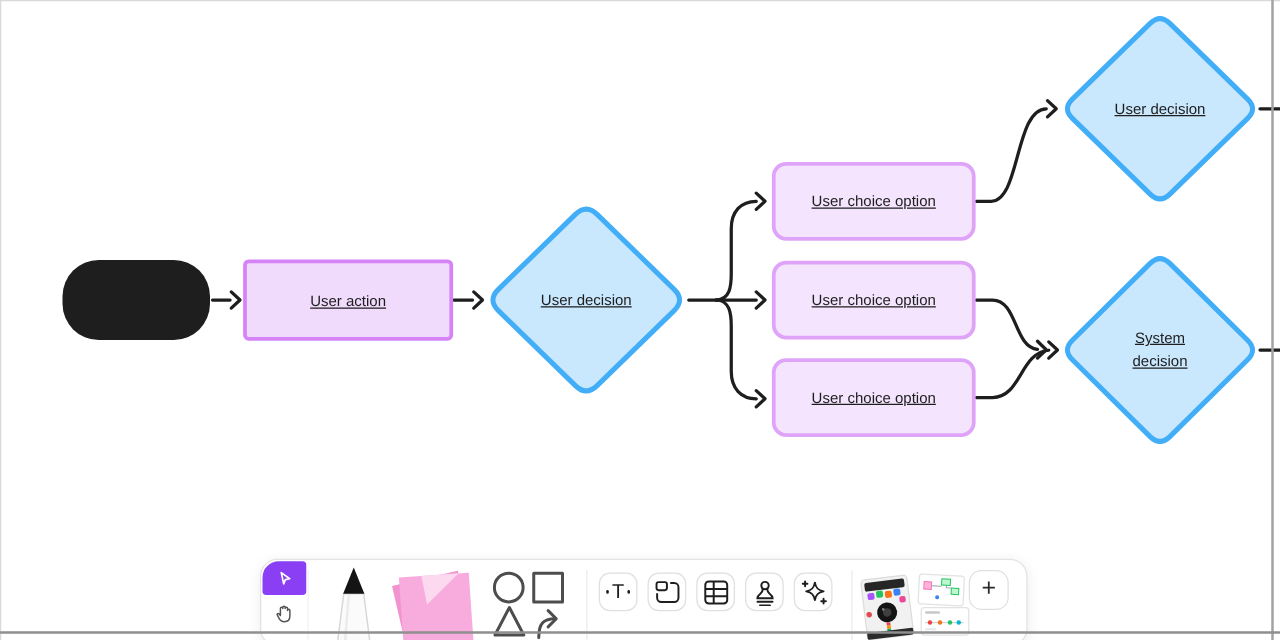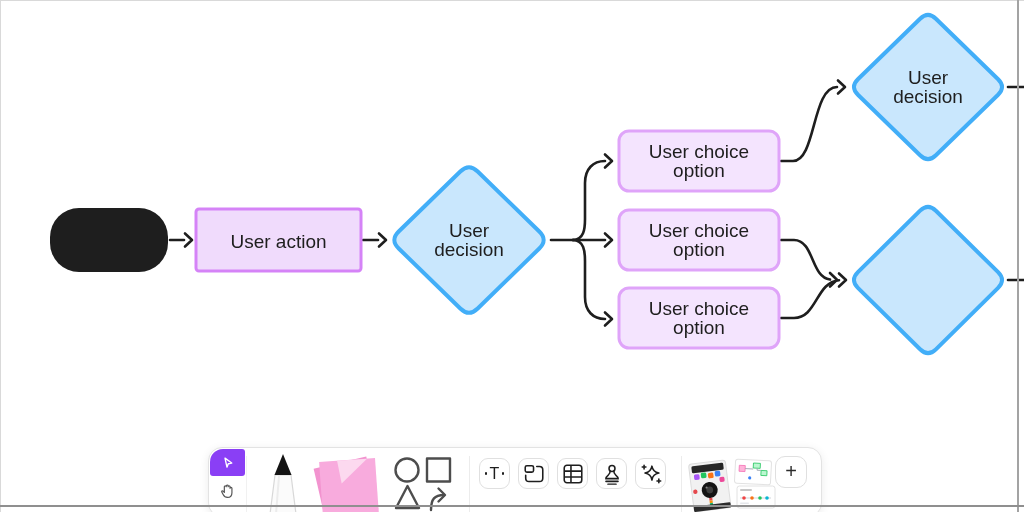--- a/index.html
+++ b/index.html
@@ -9,21 +9,21 @@
 
   
   .frame-top    { position:absolute; left:0; top:0; width:1024px; height:1px; background:#d9d9d9; }
   .frame-left   { position:absolute; left:0; top:0; width:1px; height:512px; background:#d9d9d9; }
   .frame-right  { position:absolute; left:1017px; top:0; width:2px; height:512px; background:#a3a3a3; }
   .frame-bottom { position:absolute; left:0; top:505px; width:1024px; height:2px; background:#8f8f8f; }
 
   .flow-svg { position:absolute; left:0; top:0; }
 
   .node-label { position:absolute; display:flex; align-items:center; justify-content:center;
-                text-align:center; font-size:19px; line-height:19px; color:#1e1e1e; }
+                text-align:center; font-size:12px; line-height:19px; color:#1e1e1e;text-decoration:underline; }
   .node-label.light { color:#ffffff; }
 
   
   .toolbar { position:absolute; left:208px; top:447px; width:614px; height:70px;
              background:#fff; border:1px solid #e3e3e3; border-radius:14px;
              box-shadow:0 2px 10px rgba(0,0,0,0.08); }
   .tb-abs { position:absolute; }
   .select-active { left:1px; top:1px; width:35px; height:27px; background:#8A3FF5;
                    border-radius:13px 3px 3px 3px; display:flex; align-items:center; justify-content:center; }
   .hand-cell { left:1px; top:28px; width:35px; height:30px; display:flex; align-items:center; justify-content:center; }
@@ -78,20 +78,21 @@
     <path d="M857.9,79.3 L920.1,18.7 Q928,11 935.9,18.7 L998.1,79.3 Q1006,87 998.1,94.7 L935.9,155.3 Q928,163 920.1,155.3 L857.9,94.7 Q850,87 857.9,79.3 Z" fill="#C9E7FD" stroke="#42AEF8" stroke-width="4" stroke-linejoin="round"></path>
     <path d="M857.9,272.2 L920.1,210.7 Q928,203 935.9,210.7 L998.1,272.2 Q1006,280 998.1,287.8 L935.9,349.3 Q928,357 920.1,349.3 L857.9,287.8 Q850,280 857.9,272.2 Z" fill="#C9E7FD" stroke="#42AEF8" stroke-width="4" stroke-linejoin="round"></path>
   </svg>
 
   <div class="node-label" style="left:198px; top:209px; width:161px; height:64px;">User action</div>
   <div class="node-label" style="left:429px; top:214px; width:80px; height:52px;">User decision</div>
   <div class="node-label" style="left:621px; top:131px; width:156px; height:60px;">User choice option</div>
   <div class="node-label" style="left:621px; top:210px; width:156px; height:60px;">User choice option</div>
   <div class="node-label" style="left:621px; top:288px; width:156px; height:60px;">User choice option</div>
   <div class="node-label" style="left:888px; top:61px; width:80px; height:52px;">User decision</div>
+  <div class="node-label" style="left:888px; top:254px; width:80px; height:52px;">System decision</div>
 
   <div class="toolbar">
 
     <div class="tb-abs select-active">
       <svg width="18" height="18" viewBox="0 0 24 24">
         <path d="M8 5.5 L17 12 L12.4 13 L10.6 17.5 Z" fill="none" stroke="#ffffff" stroke-width="1.8" stroke-linejoin="round"></path>
       </svg>
     </div>
 
     <div class="tb-abs hand-cell">

